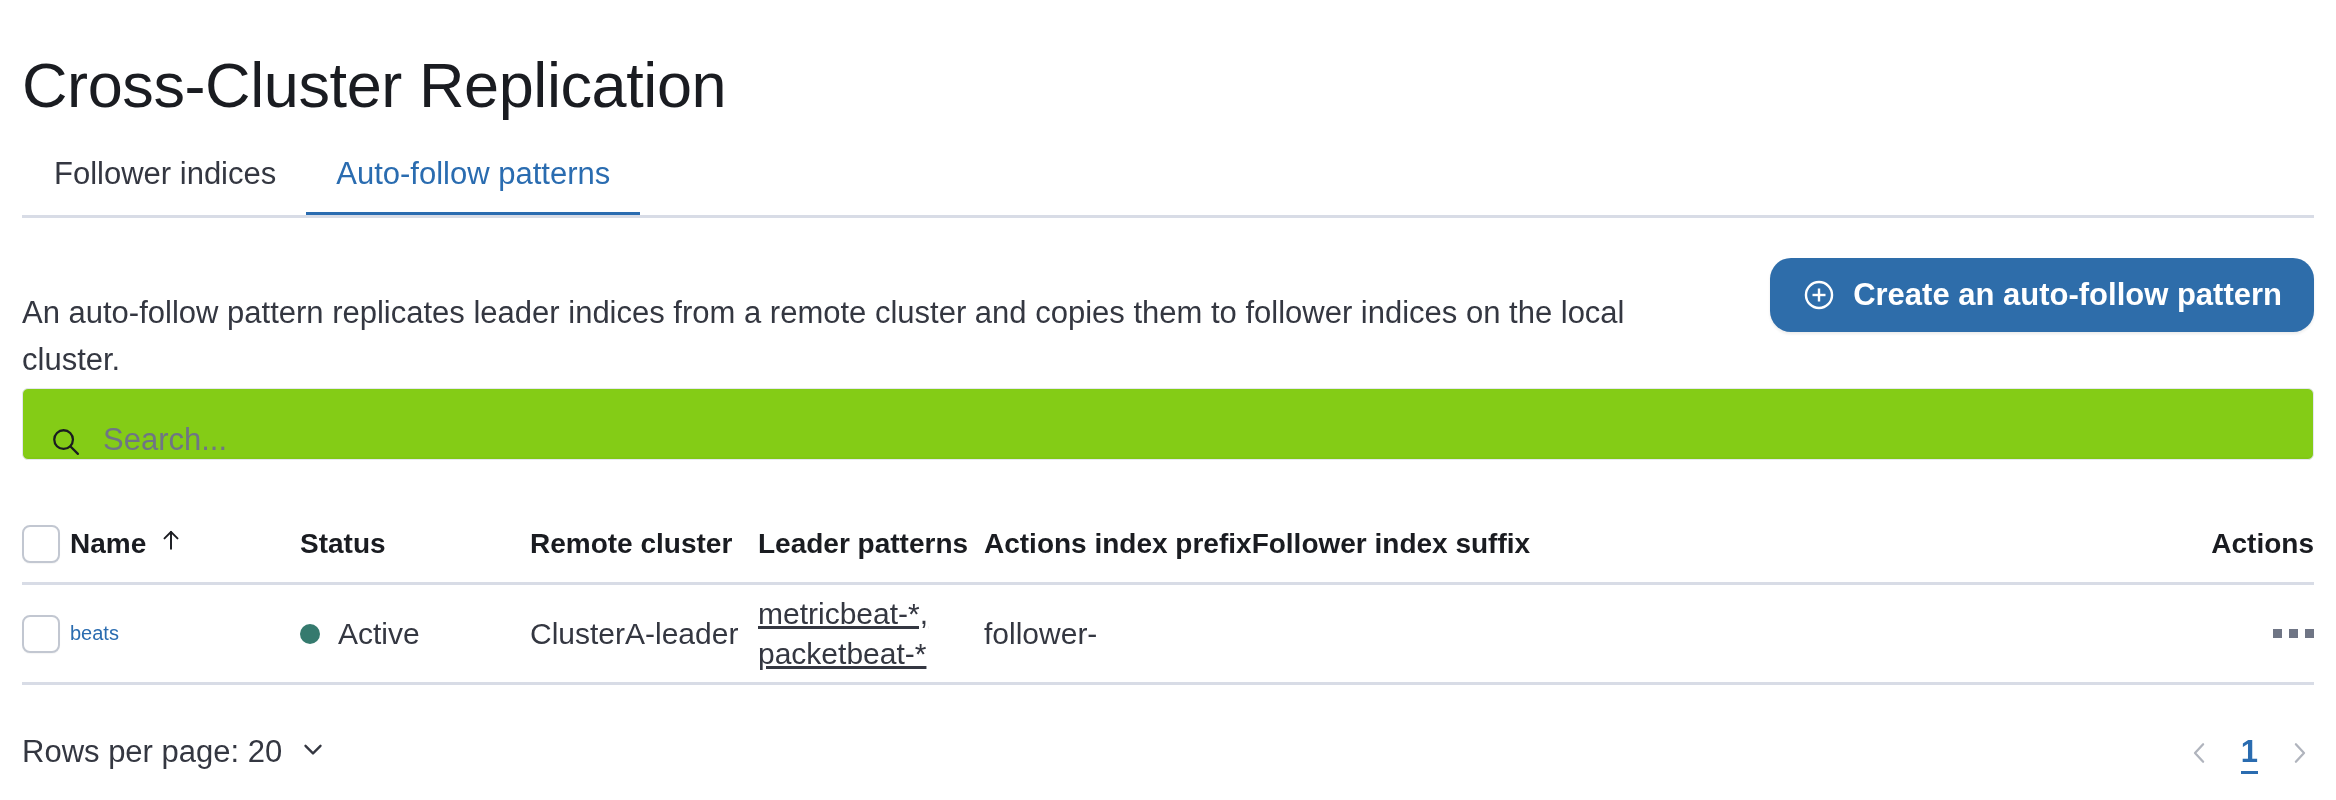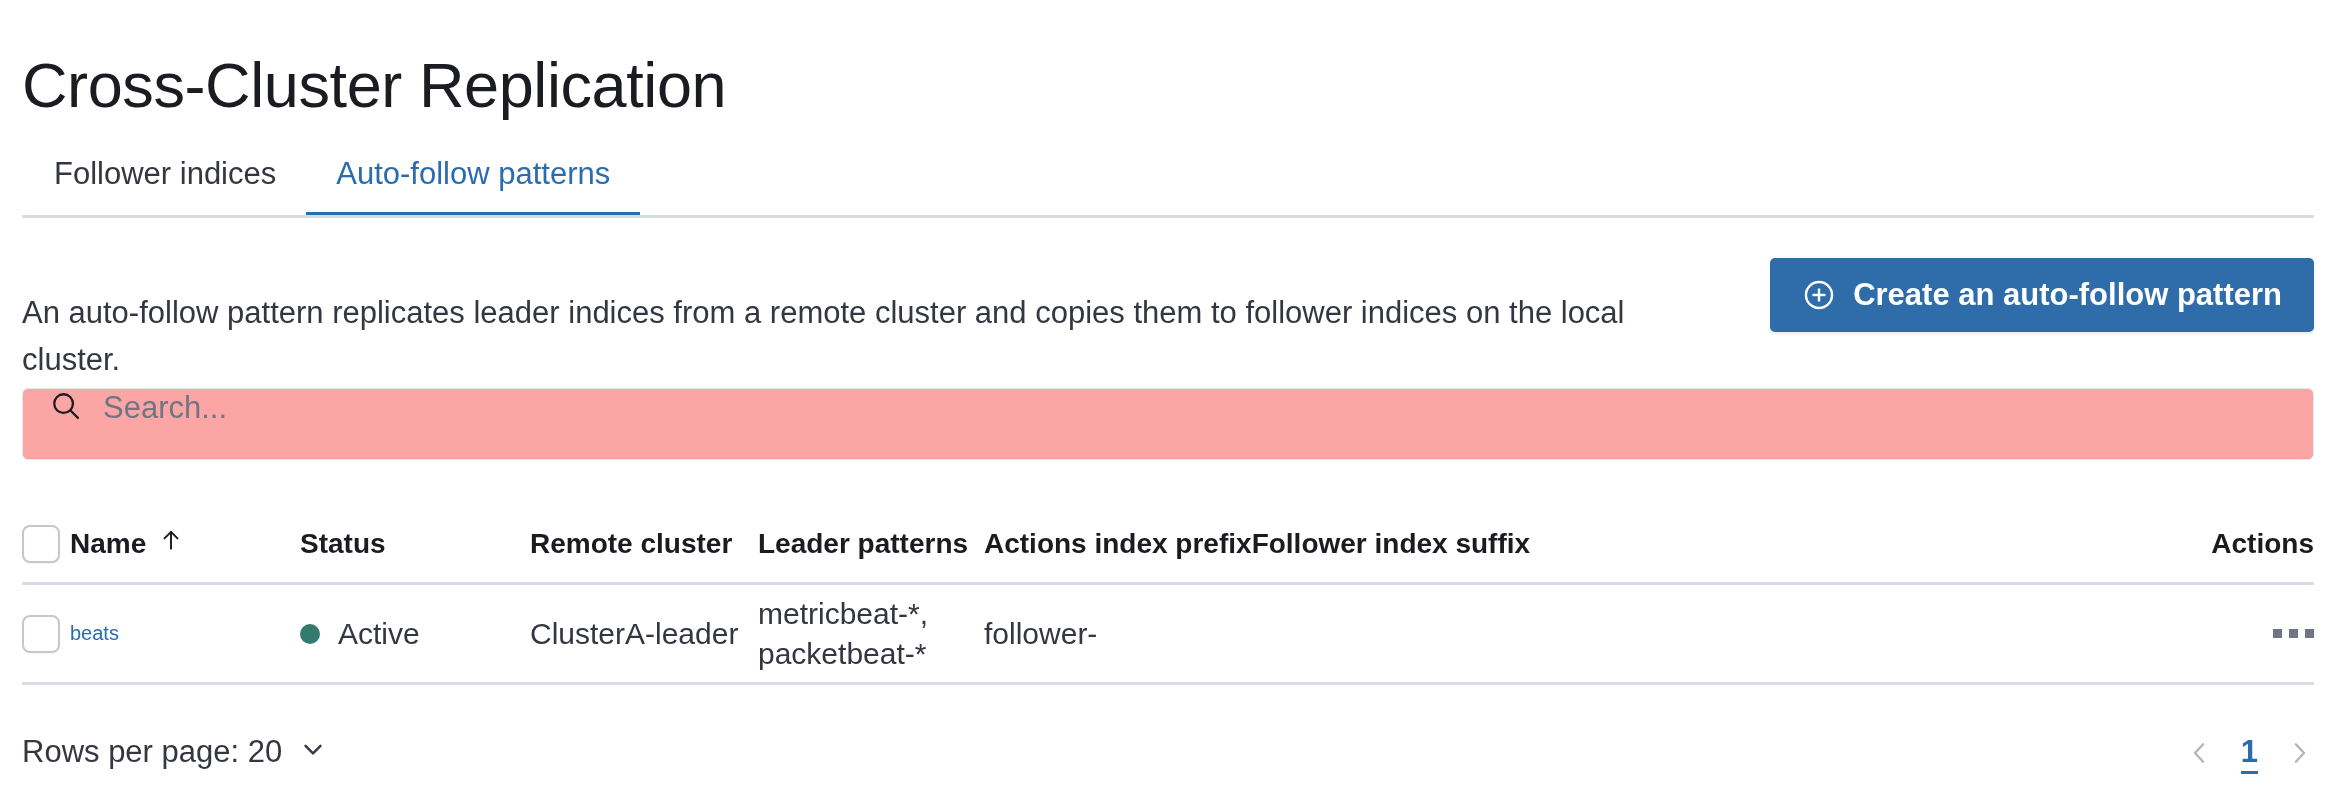--- a/index.html
+++ b/index.html
@@ -88,46 +88,46 @@
   }
 
   .create-btn {
     position: absolute;
     right: 22px;
     top: 258px;
     height: 74px;
     background: #2e6daa;
     color: #ffffff;
     border: none;
-    border-radius: 5px;
+    border-radius: 21px;
     display: flex;
     align-items: center;
     gap: 17px;
     padding: 0 32px;
     font-size: 31px;
     font-weight: 700;
     font-family: "Liberation Sans", sans-serif;
     cursor: pointer;
     white-space: nowrap;
     box-shadow: 0 2px 3px rgba(0,0,0,0.08);
   }
   .plus-icon { display: inline-flex; align-items: center; }
 
   
   .search-wrap {
     position: absolute;
     left: 22px;
     right: 22px;
     top: 388px;
     height: 72px;
-    background: #fca5a5;
+    background: #84cc16;
     border: 1px solid #e4e7f0;
     border-radius: 6px;
     display: flex;
-    align-items: flex-start;
+    align-items: flex-end;
     padding: 0 26px;
     box-shadow: inset 0 -2px 0 rgba(0,0,0,0.02);
   }
   .search-icon { flex: 0 0 auto; display: flex; align-items: center; margin-right: 18px; }
   .search-input {
     flex: 1 1 auto;
     border: none;
     outline: none;
     background: transparent;
     font-size: 31px;
@@ -200,21 +200,21 @@
     color: #2a6cb0;
     text-decoration: none;
     cursor: pointer;
   }
   .status-cell { display: flex; align-items: center; gap: 18px; }
   .dot {
     width: 20px; height: 20px; border-radius: 50%;
     background: #357a6e;
     flex: 0 0 auto;
   }
-  .leader-cell { white-space: pre-line; }
+  .leader-cell { white-space: pre-line; text-decoration: underline; }
 
   .kebab {
     display: inline-flex;
     gap: 7px;
     cursor: pointer;
     padding: 10px 0 10px 10px;
   }
   .kebab i { width: 9px; height: 9px; background: #6f7585; display: block; }
 
   

